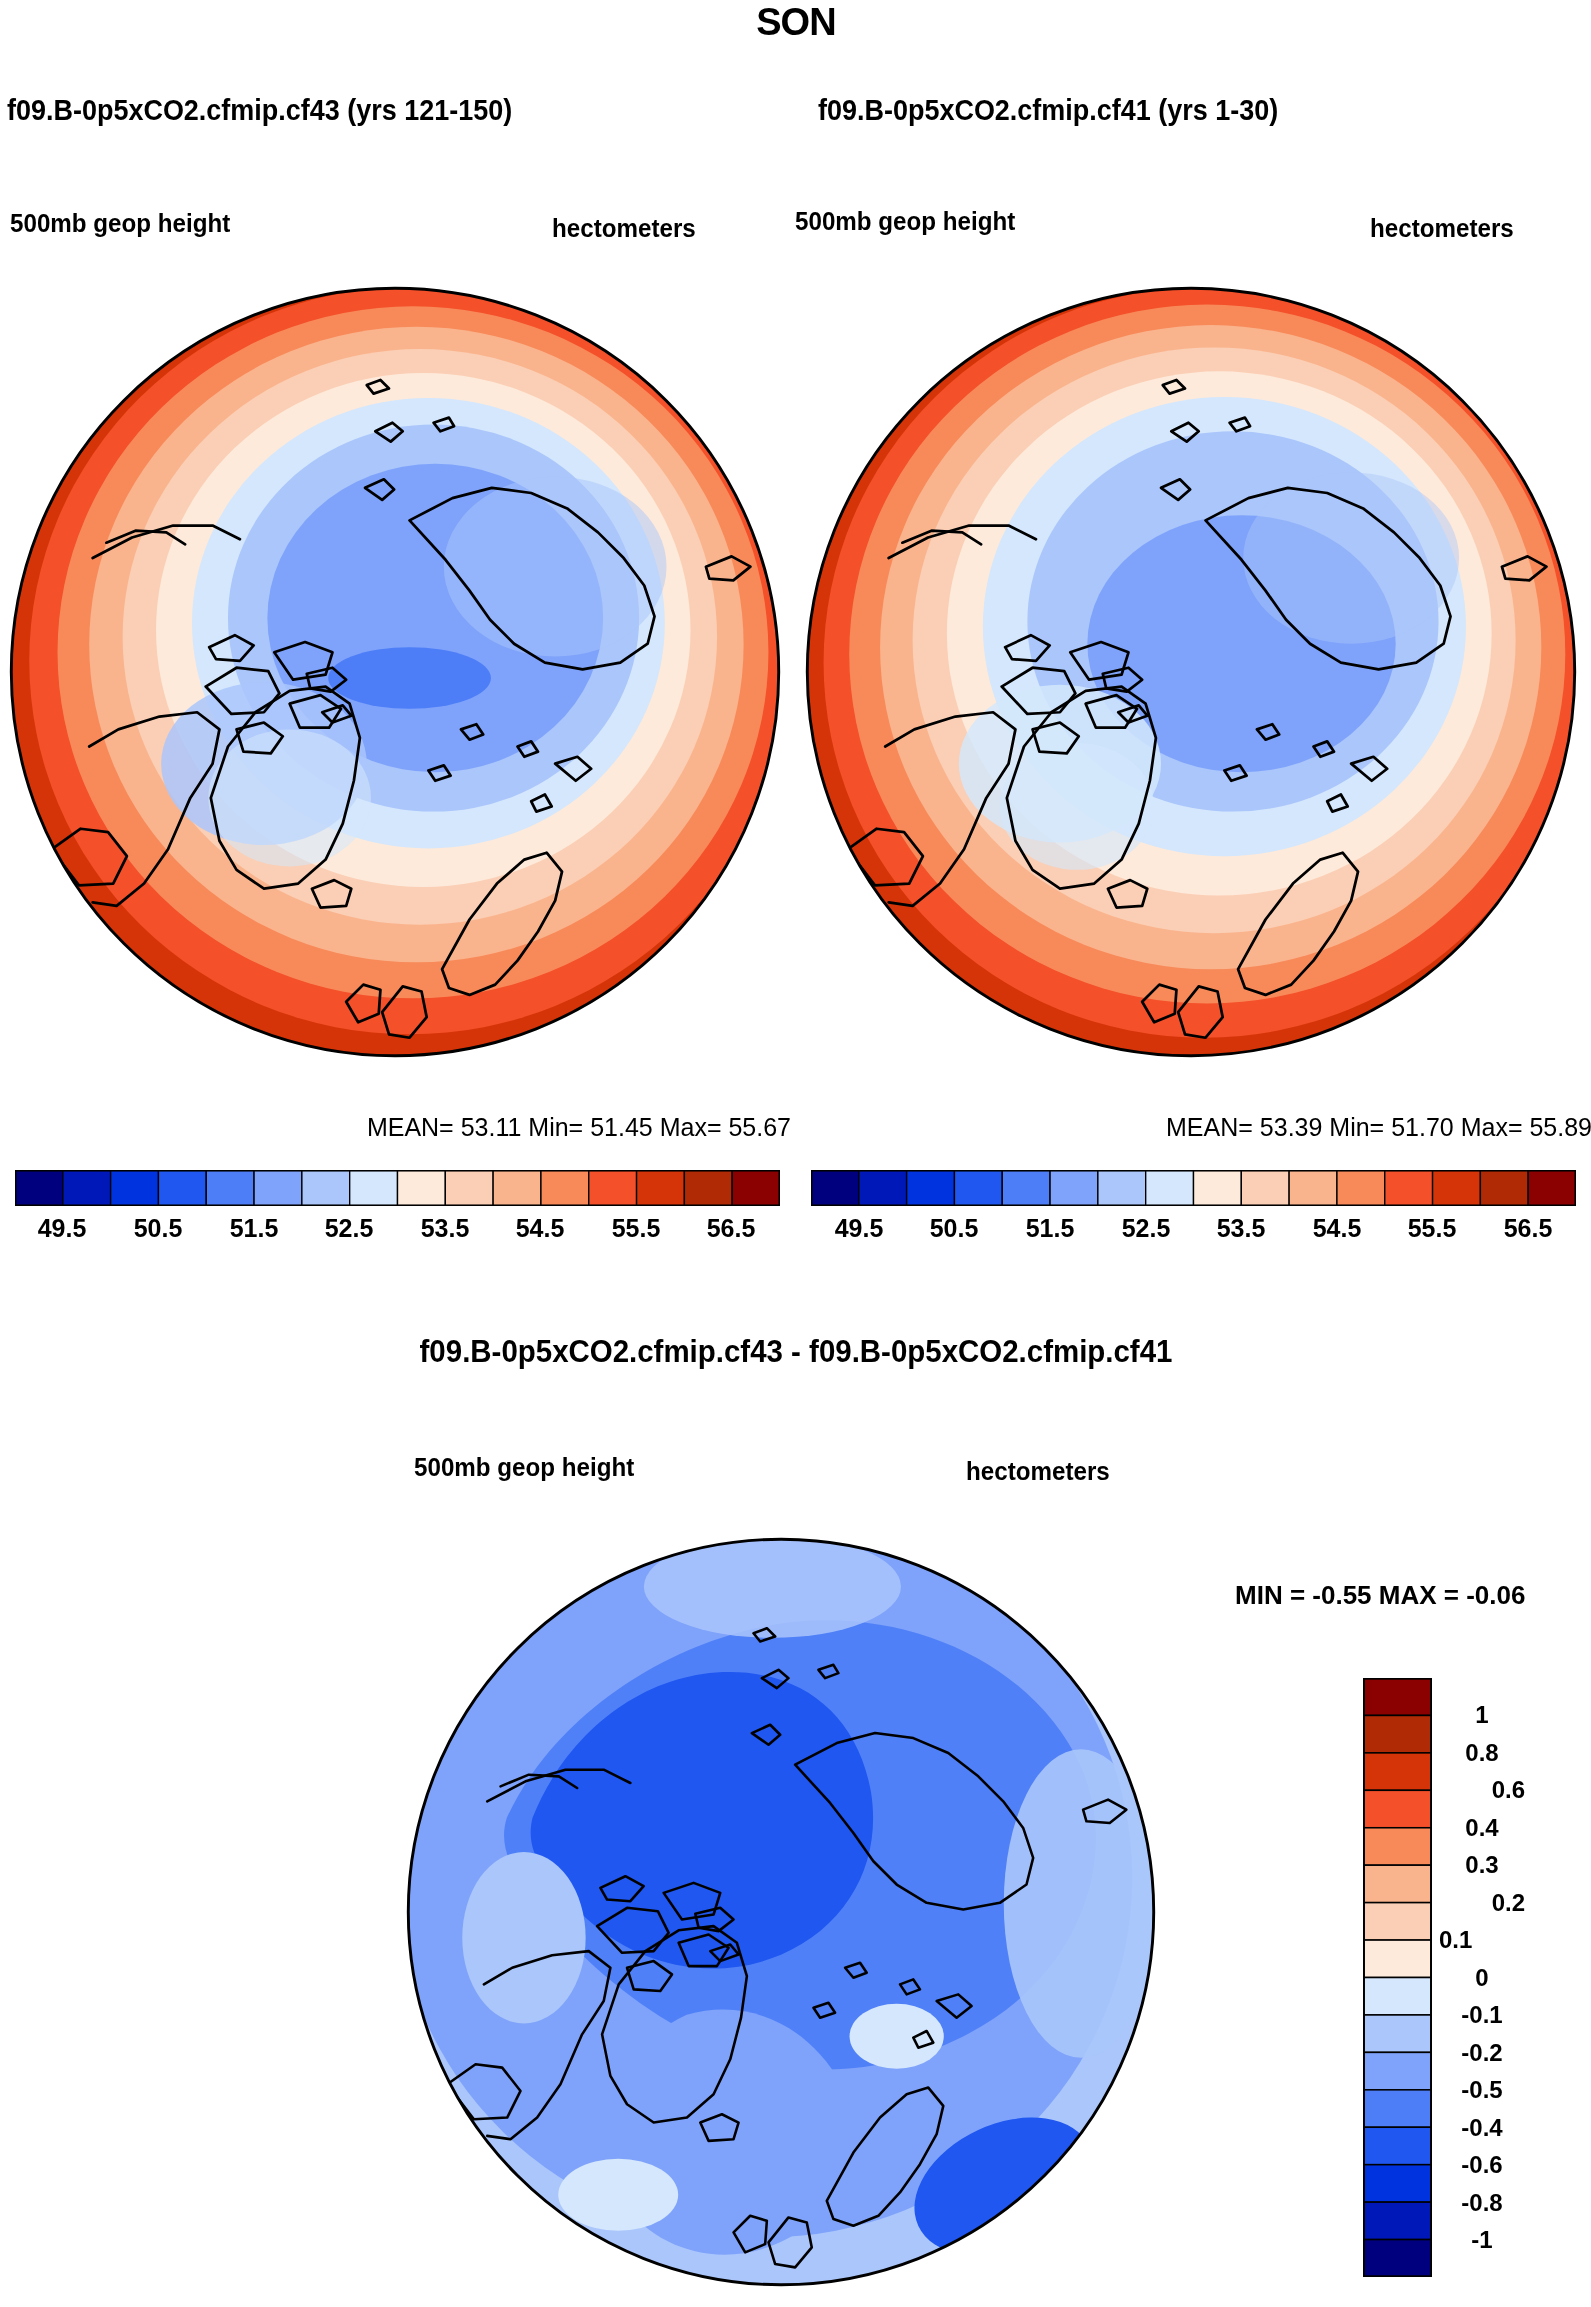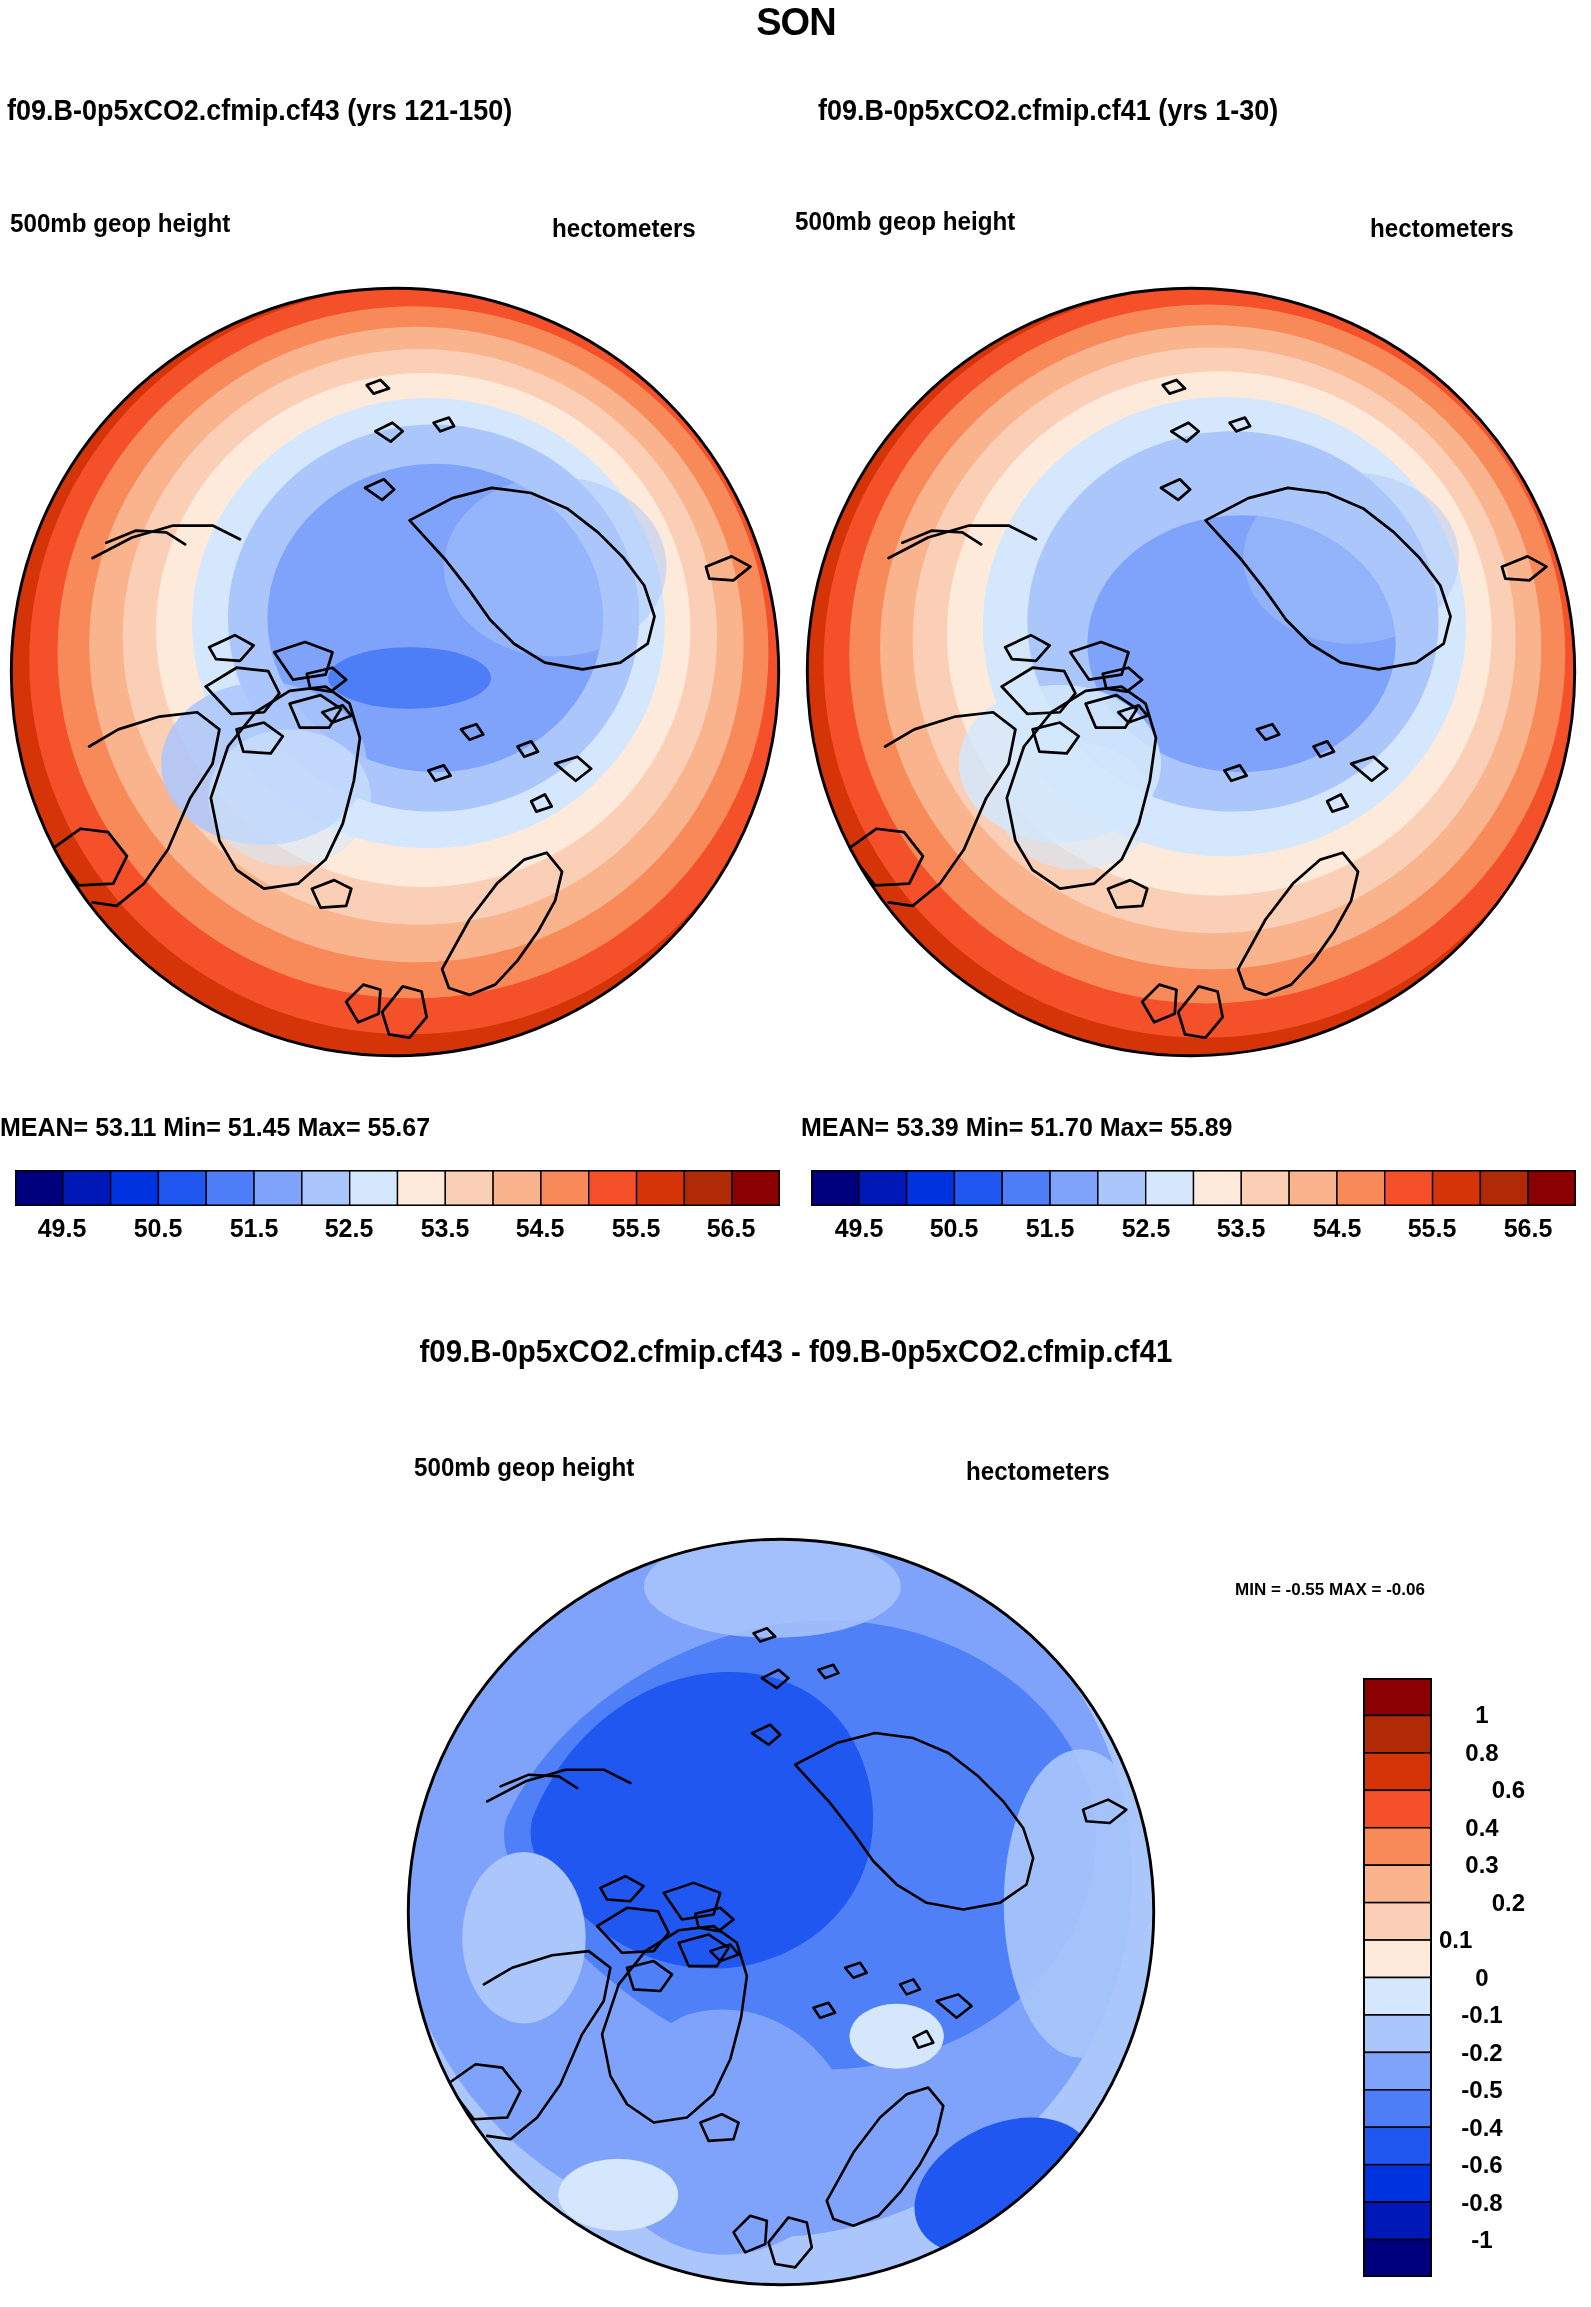--- a/index.html
+++ b/index.html
@@ -15,34 +15,34 @@
   }
   .caselbl{
     font-size:29px;font-weight:bold;white-space:nowrap;
     transform:scaleX(0.93);transform-origin:left center;
   }
   .sublbl{
     font-size:26px;font-weight:bold;white-space:nowrap;
     transform:scaleX(0.93);transform-origin:left center;
   }
   .statline{
-    font-size:25px;font-weight:bold;white-space:nowrap;
-    text-align:left;
+    font-size:25px;font-weight:normal;white-space:nowrap;
+    text-align:right;
   }
   .cbtick{
     font-size:25px;font-weight:bold;text-align:center;
     position:absolute;transform:translateX(-50%);
   }
   .difftitle{
     font-size:31px;font-weight:bold;white-space:nowrap;
     text-align:center;width:100%;
     transform:scaleX(0.95);
   }
   .minmax{
-    font-size:17px;font-weight:bold;white-space:nowrap;
+    font-size:26px;font-weight:bold;white-space:nowrap;
   }
   .vtick{
     font-size:24px;font-weight:bold;position:absolute;
     transform:translateY(-50%);white-space:nowrap;
   }
   svg{display:block;}
 </style>
 </head>
 <body>
 

